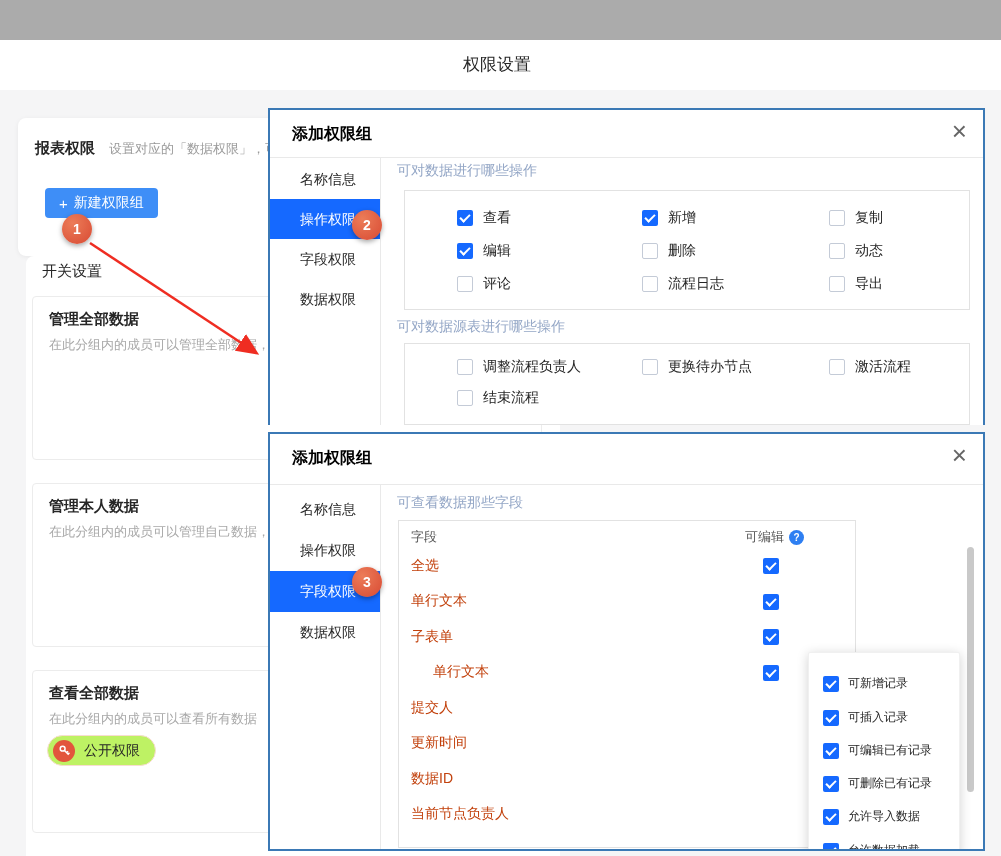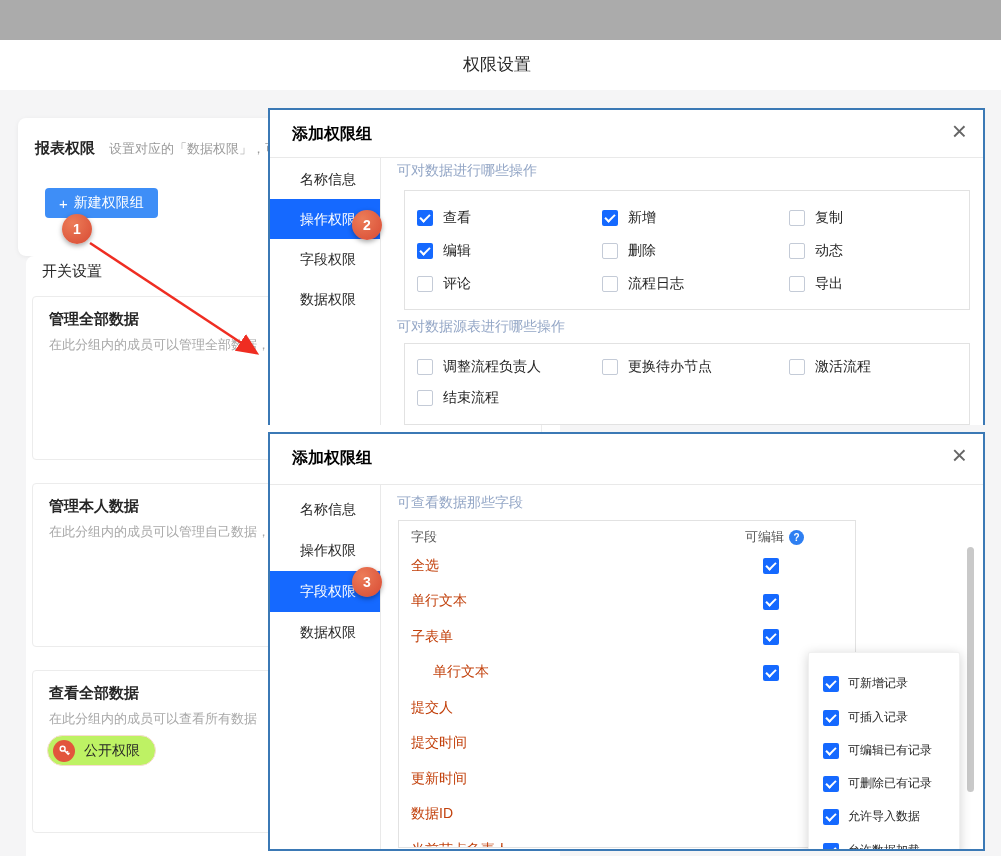--- a/index.html
+++ b/index.html
@@ -44,21 +44,21 @@
   .m-divider { position:absolute; left:0; width:100%; height:1px; background:#e9e9e9; }
   .m-side { position:absolute; left:0; width:111px; border-right:1px solid #e9e9e9; }
   .tab { height:40px; line-height:40px; padding-left:30px; font-size:14px; color:#262626; cursor:pointer; white-space:nowrap; }
   .tab.active { background:#1569ff; color:#fff; }
 
   .sec-title { position:absolute; left:127px; font-size:14px; color:#93a6c6; white-space:nowrap; }
   .cb-box { position:absolute; left:134px; width:566px; border:1px solid #e2e2e2; display:grid;
             grid-template-columns:185px 187px 1fr; align-items:center; padding:10px 12px; }
   .box1 { top:80px; height:120px; grid-auto-rows:33px; }
   .box2 { top:233px; height:82px; grid-auto-rows:31px; padding-top:7px; }
-  .cb-item { display:flex; align-items:center; gap:10px; font-size:14px; color:#262626; }
+  .cb-item { display:flex; align-items:center; gap:10px; font-size:14px; color:#262626;margin-left:40px; }
   .cb { width:16px; height:16px; border-radius:2px; display:inline-block; position:relative; flex:none; cursor:pointer; }
   .cb.checked { background:#1569ff; }
   .cb.checked::after { content:""; position:absolute; left:5px; top:2px; width:4px; height:8px;
                        border:solid #fff; border-width:0 2px 2px 0; transform:rotate(45deg); }
   .cb.unchecked { background:#fff; border:1px solid #c4cbd7; }
 
   
   .ftable { position:absolute; left:128px; top:86px; width:458px; height:328px; border:1px solid #e2e2e2;
             background:#fff; overflow:hidden; }
   .fhead { position:relative; height:27px; }
@@ -263,23 +263,20 @@
         </span>
       </div>
       <div class="frow indent">
         <span class="flabel">单行文本</span>
         <span class="cb col-edit checked"></span>
       </div>
       <div class="frow">
         <span class="flabel">提交人</span>
       </div>
       <div class="frow">
-        <span class="flabel">提交时间</span>
-      </div>
-      <div class="frow">
         <span class="flabel">更新时间</span>
       </div>
       <div class="frow">
         <span class="flabel">数据ID</span>
       </div>
       <div class="frow">
         <span class="flabel">当前节点负责人</span>
       </div>
     </div>
 

